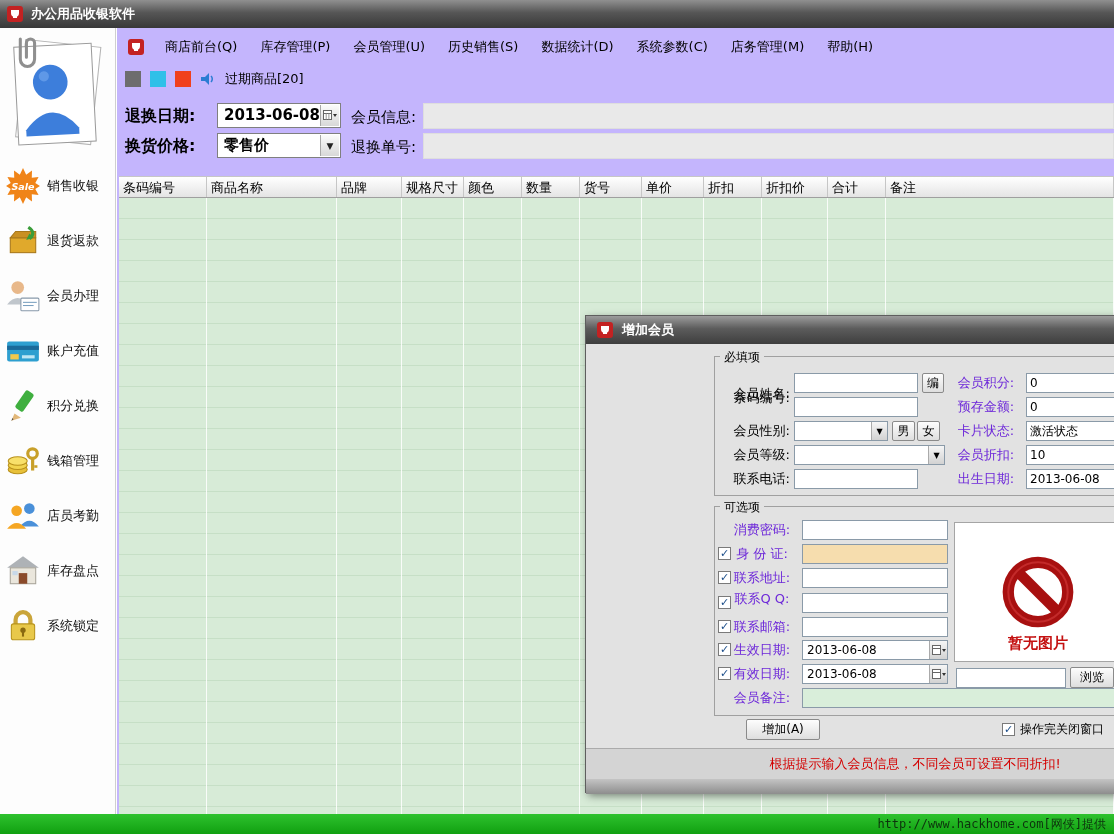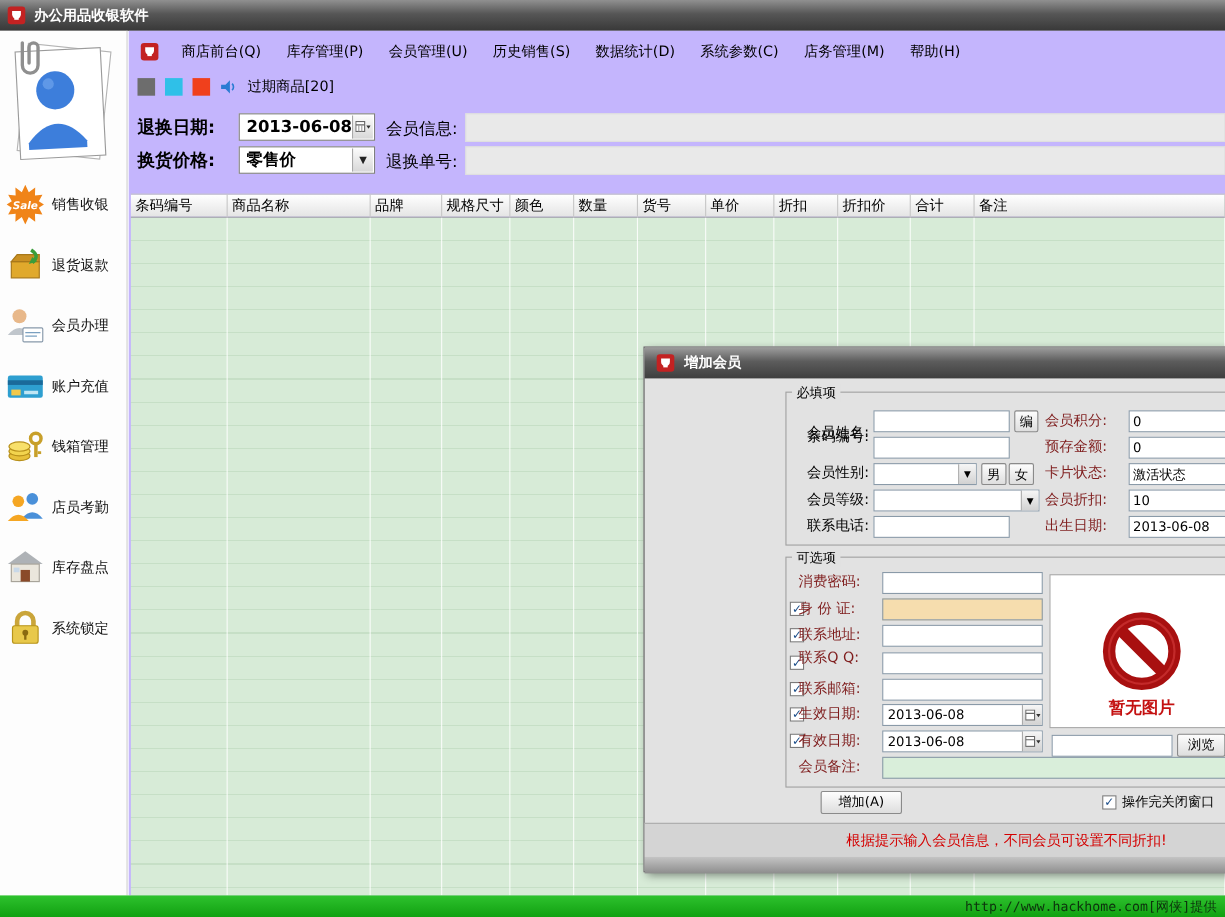--- a/index.html
+++ b/index.html
@@ -65,22 +65,22 @@
   .dlg-title { position:absolute; top:0; left:0; right:0; height:28px;
     background:linear-gradient(#9c9c9c,#5c5c5c 45%,#3e3e3e);
     display:flex; align-items:center; gap:8px; padding-left:10px; }
   .dlg-title .t-text { color:#fff; font-size:13px; font-weight:bold; }
 
   .grpbox { position:absolute; border:1px solid #a0a0a0; }
   .grplegend { position:absolute; background:#e2e2e2; font-size:12px; padding:0 4px; z-index:2; color:#000; }
 
   .d-label { position:absolute; width:76px; text-align:right; font-size:13px; line-height:20px;
     color:#000; white-space:nowrap; }
-  .d-label2 { position:absolute; width:72px; text-align:left; font-size:13px; line-height:20px;
-    color:#7f1d1d; white-space:nowrap; }
+  .d-label2 { position:absolute; width:72px; text-align:center; font-size:13px; line-height:20px;
+    color:#6d28d9; white-space:nowrap; }
   .tin { position:absolute; height:20px; border:1px solid #8a9aa8; background:#fff;
     font-size:12px; padding:1px 3px; font-family:inherit; }
   .tin.tan { background:#f6ddae; }
   .tin.green { background:#d9eeda; }
 
   .combo { position:absolute; height:20px; background:#fff; border:1px solid #8a9aa8; }
   .combo .cb-text { position:absolute; left:4px; top:2px; font-size:12px; }
   .combo .cb-btn { position:absolute; right:0; top:0; bottom:0; width:16px;
     background:linear-gradient(#f6f6f6,#d2d2d2); border-left:1px solid #aaa;
     display:flex; align-items:center; justify-content:center; font-size:8px; cursor:pointer; }
@@ -168,20 +168,28 @@
         <span class="nv-label">会员办理</span>
       </div>
       <div class="nav-item">
         <svg viewBox="0 0 34 34">
           <rect x="2" y="8" width="30" height="19" rx="2" fill="#2e9fd0"></rect>
           <rect x="2" y="12" width="30" height="4" fill="#1a6a9a"></rect>
           <rect x="5" y="20" width="8" height="5" fill="#f2c94c"></rect>
           <rect x="16" y="21" width="12" height="3" fill="#bfe6f4"></rect>
         </svg>
         <span class="nv-label">账户充值</span>
+      </div>
+      <div class="nav-item">
+        <svg viewBox="0 0 34 34">
+          <rect x="14" y="2" width="9" height="20" rx="2" transform="rotate(35 18 12)" fill="#3faf3f"></rect>
+          <polygon points="9,24 15,28 6,31" fill="#e2b87a"></polygon>
+          <polygon points="6,31 8,29.6 7.2,28.4" fill="#444"></polygon>
+        </svg>
+        <span class="nv-label">积分兑换</span>
       </div>
       <div class="nav-item">
         <svg viewBox="0 0 34 34">
           <ellipse cx="12" cy="25" rx="9" ry="4" fill="#e8c13a" stroke="#b8901a"></ellipse>
           <ellipse cx="12" cy="21" rx="9" ry="4" fill="#f2d44e" stroke="#b8901a"></ellipse>
           <ellipse cx="12" cy="17" rx="9" ry="4" fill="#f8e06a" stroke="#b8901a"></ellipse>
           <circle cx="26" cy="10" r="4.5" fill="none" stroke="#c8a02a" stroke-width="3"></circle>
           <rect x="24.6" y="14" width="3" height="12" fill="#c8a02a"></rect>
           <rect x="27.6" y="21" width="3" height="2.4" fill="#c8a02a"></rect>
         </svg>

